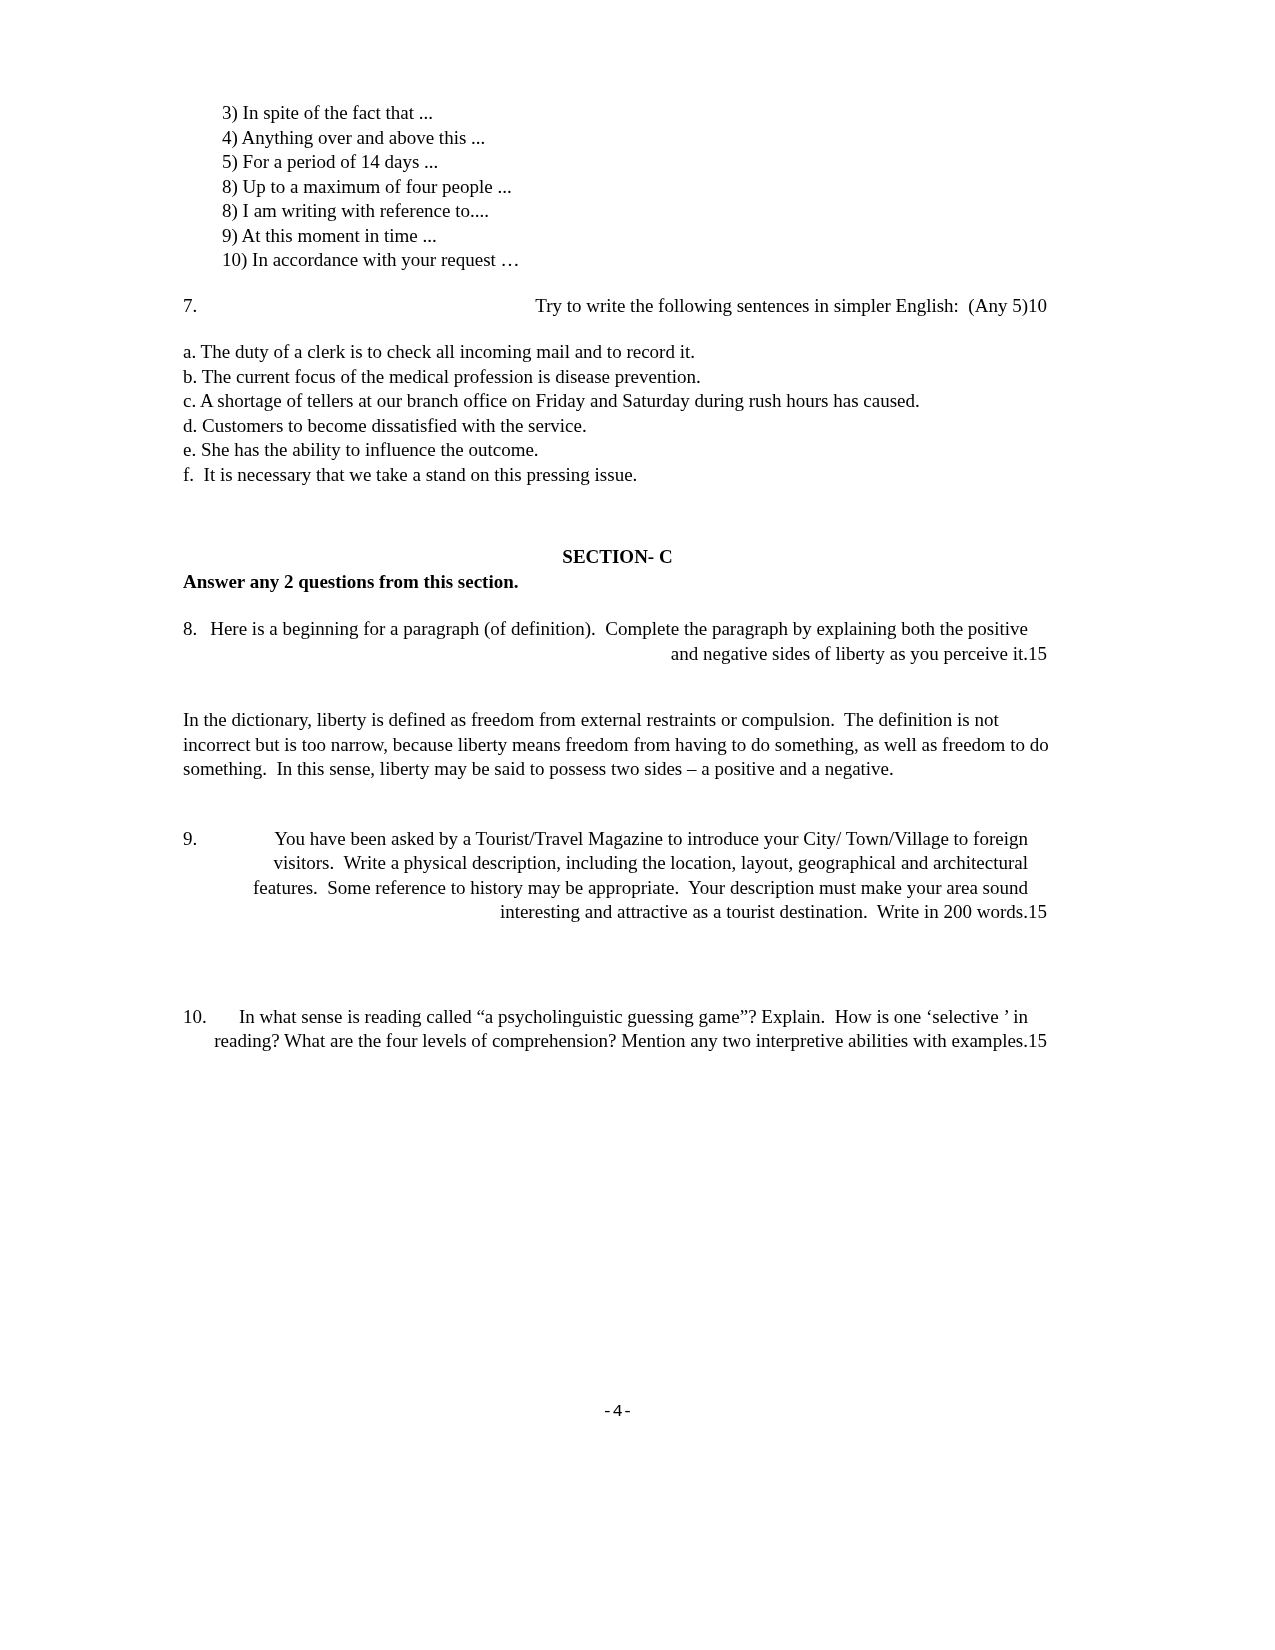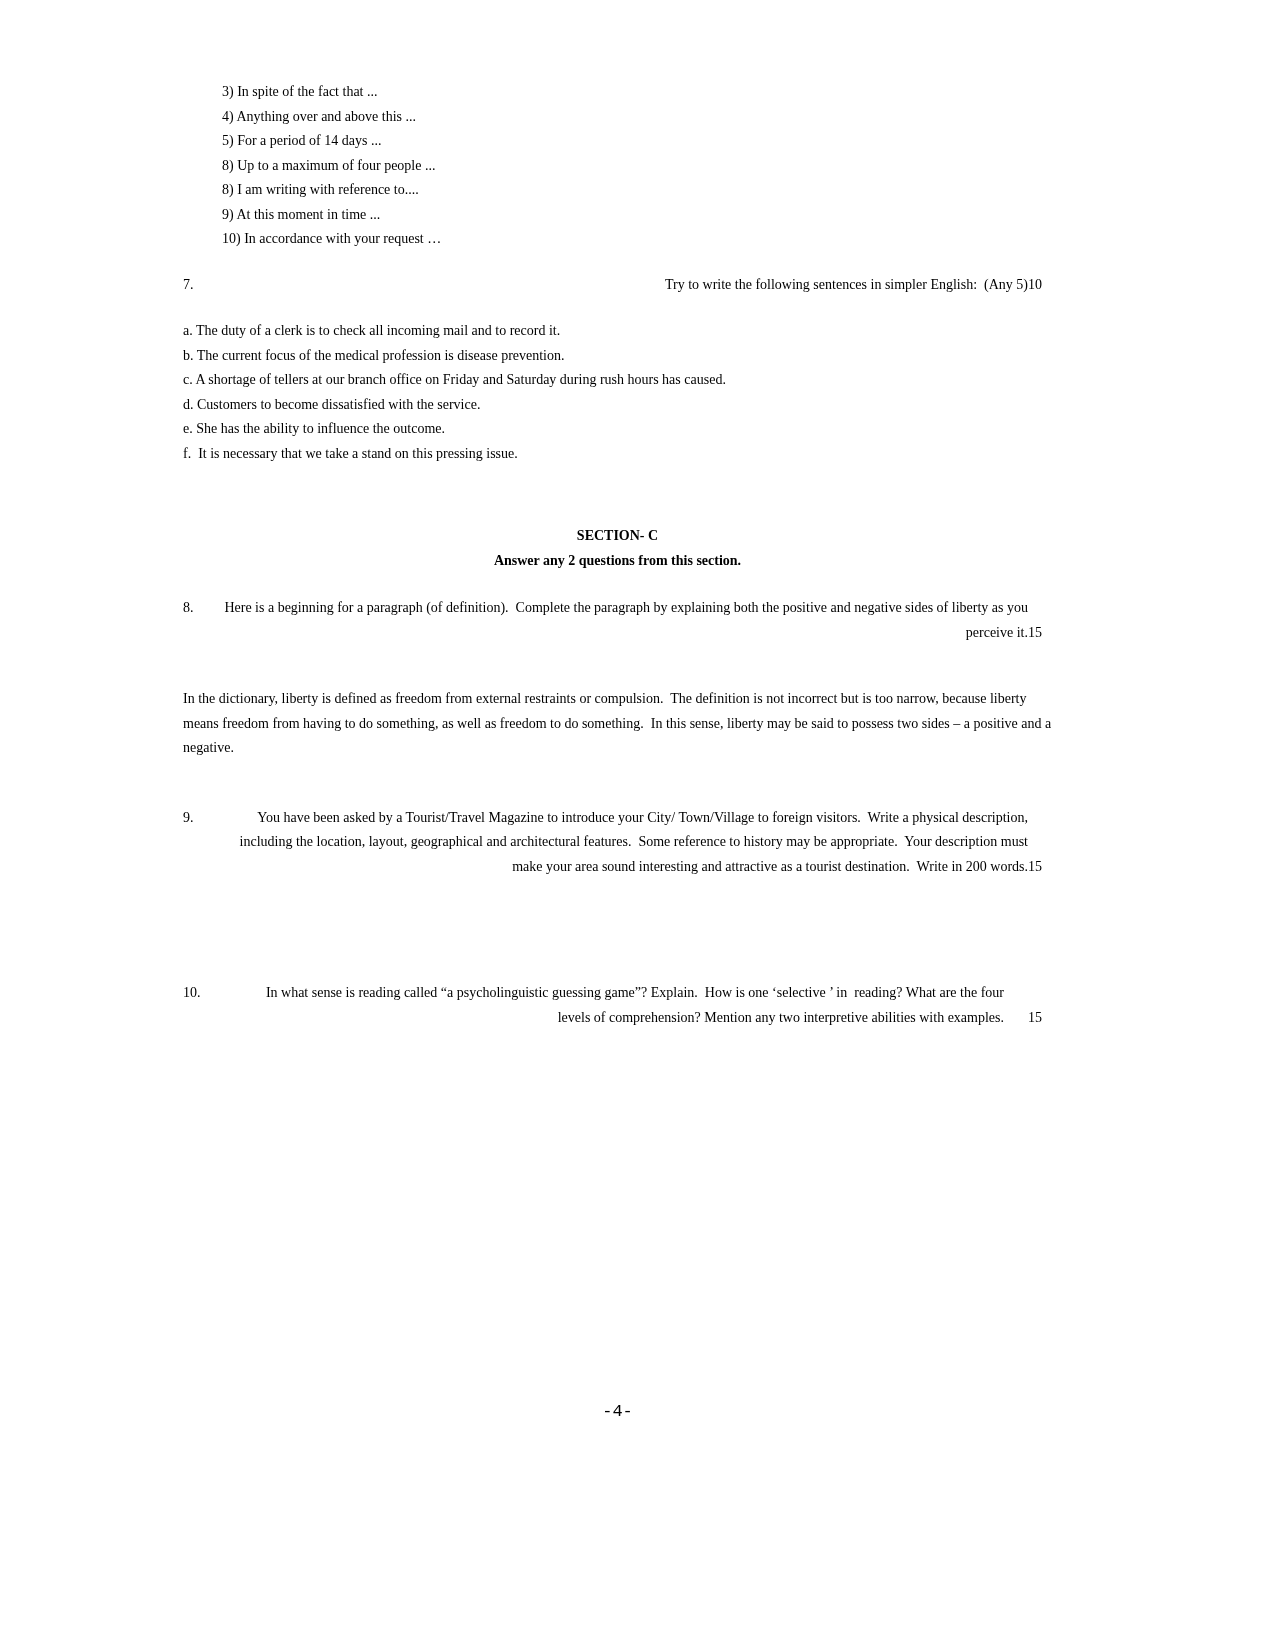--- a/index.html
+++ b/index.html
@@ -10,23 +10,23 @@
   body {
     width: 1275px;
     height: 1650px;
     position: relative;
     font-family: "Liberation Serif", serif;
     color: #000000;
   }
   .content {
     position: absolute;
     left: 183px;
-    top: 80px;
+    top: 101px;
     width: 869px;
-    font-size: 14px;
+    font-size: 19px;
     line-height: 24.5px;
   }
   .opening-list {
     margin-left: 39px;
   }
   .line {
     white-space: pre-wrap;
   }
   .q-row {
     display: flex;
@@ -51,29 +51,28 @@
   .sub-list {
     margin-top: 22px;
   }
   .section-title {
     margin-top: 58px;
     text-align: center;
     font-weight: bold;
   }
   .instruction {
     font-weight: bold;
-    text-align: center;
   }
   .q8-row { margin-top: 23px; }
   .definition-paragraph {
     margin-top: 42px;
     white-space: pre-wrap;
   }
   .q9-row { margin-top: 45px; }
-  .q10-row { margin-top: 102px; gap: 24px; }
+  .q10-row { margin-top: 80px; }
   .footer {
     position: absolute;
     left: 183px;
     top: 1402px;
     width: 869px;
     text-align: center;
     font-family: "Liberation Mono", monospace;
     font-size: 17px;
   }
 </style>

